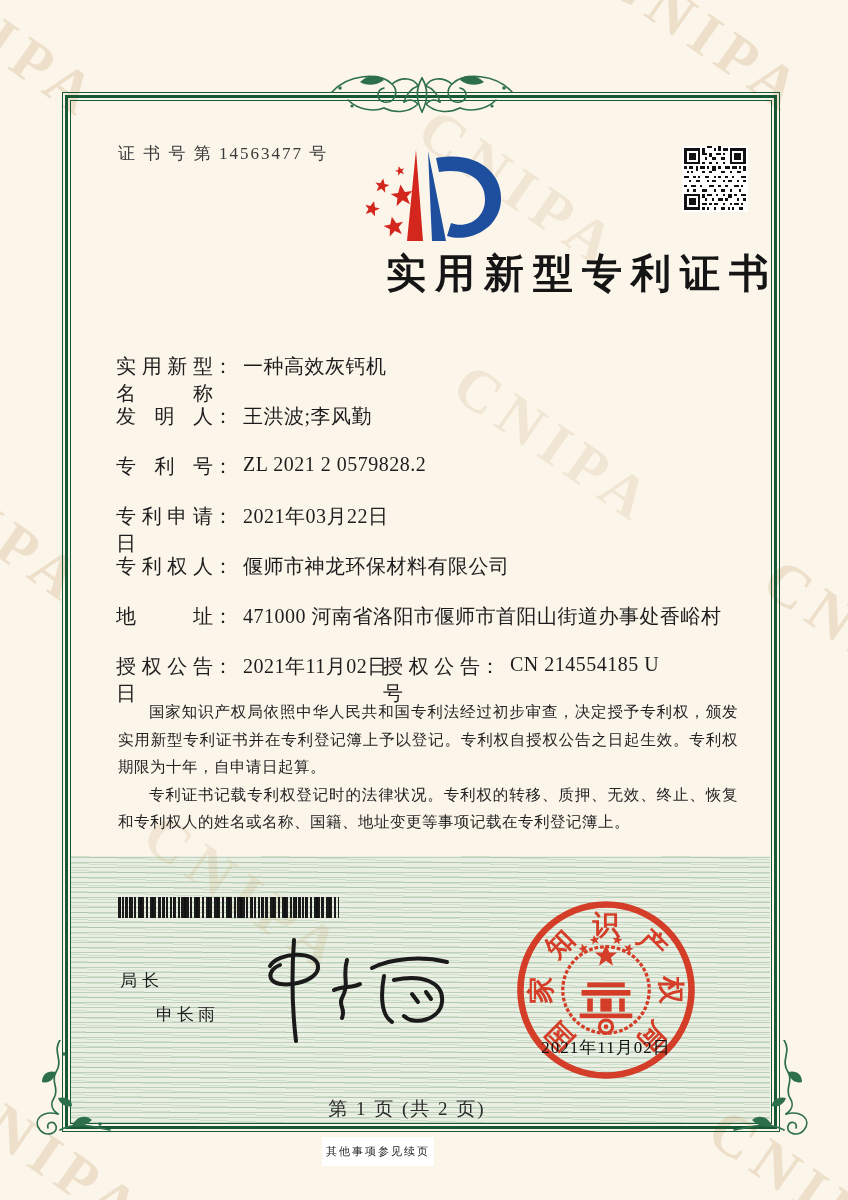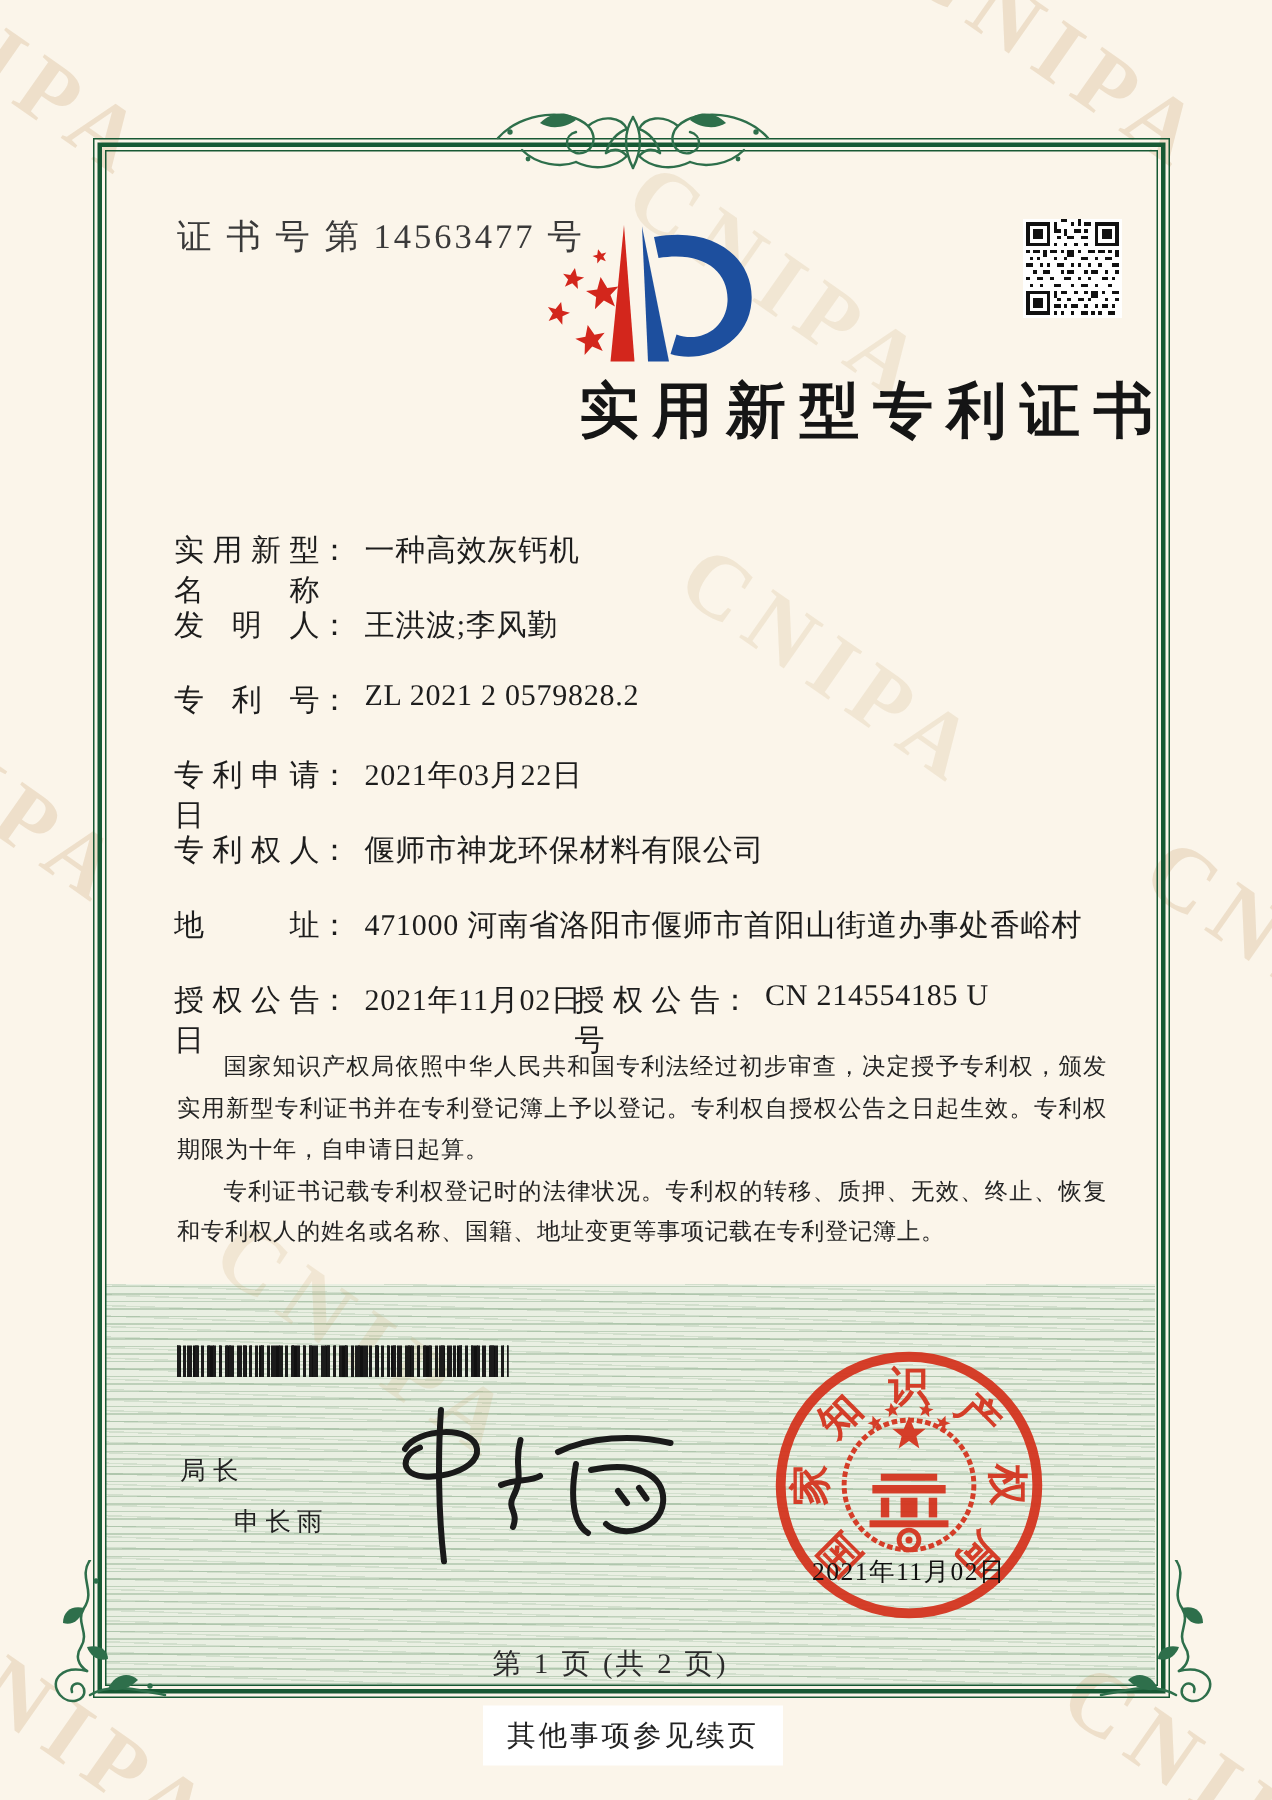--- a/index.html
+++ b/index.html
@@ -29,21 +29,21 @@
     background-color:#e9efe2;
     background-image:
       repeating-linear-gradient(0deg, rgba(118,158,120,0.38) 0 1px, transparent 1px 5px),
       repeating-linear-gradient(2deg, rgba(118,158,120,0.20) 0 1px, transparent 1px 7px);
   }
   .orn{position:absolute; z-index:4;}
   .orn-top{left:252px; top:70px;}
   .orn-bl{left:12px; top:1040px;}
   .orn-br{left:732px; top:1040px; transform:scaleX(-1);}
   
-  .cert-no{position:absolute; z-index:4; left:118px; top:142px; font-size:23px; letter-spacing:2px; color:#3a3a3a;}
+  .cert-no{position:absolute; z-index:4; left:118px; top:142px; font-size:17px; letter-spacing:2px; color:#3a3a3a;}
   .logo{position:absolute; z-index:4; left:356px; top:140px;}
   .qr{position:absolute; z-index:4; left:682px; top:146px; width:66px; height:66px; background:#fff;}
   .title{
     position:absolute; z-index:4; left:62px; top:246px; width:716px;
     text-align:right; font-size:40px; font-weight:600; letter-spacing:9px;
     color:#151515;
   }
   
   .fields{position:absolute; z-index:4; left:116px; top:353px; width:640px; font-size:20px; color:#1d1d1d;}
   .f-row{height:50px; display:flex; align-items:flex-start;}
@@ -69,21 +69,21 @@
   .signature{position:absolute; z-index:4; left:242px; top:938px;}
   .seal{position:absolute; z-index:4; left:512px; top:896px;}
   .seal-date{
     position:absolute; z-index:5; left:512px; top:1036px; width:188px;
     text-align:center; font-size:17px; letter-spacing:1px; color:#101010;
   }
   .page-info{position:absolute; z-index:4; left:62px; top:1096px; width:690px; text-align:center;
              font-size:19px; letter-spacing:2px; color:#2b2b2b;}
   .bottom-note{
     position:absolute; z-index:5; left:322px; top:1137px;
-    background:#ffffff; padding:7px 16px; font-size:19px; letter-spacing:2px; color:#222;
+    background:#ffffff; padding:7px 4px; font-size:11px; letter-spacing:2px; color:#222;
   }
 </style>
 </head>
 <body>
 
 <div class="page">
 
   <span class="wm" style="left:-75px;top:-55px;">CNIPA</span>
   <span class="wm" style="left:630px;top:-60px;">CNIPA</span>
   <span class="wm faint" style="left:445px;top:95px;">CNIPA</span>

